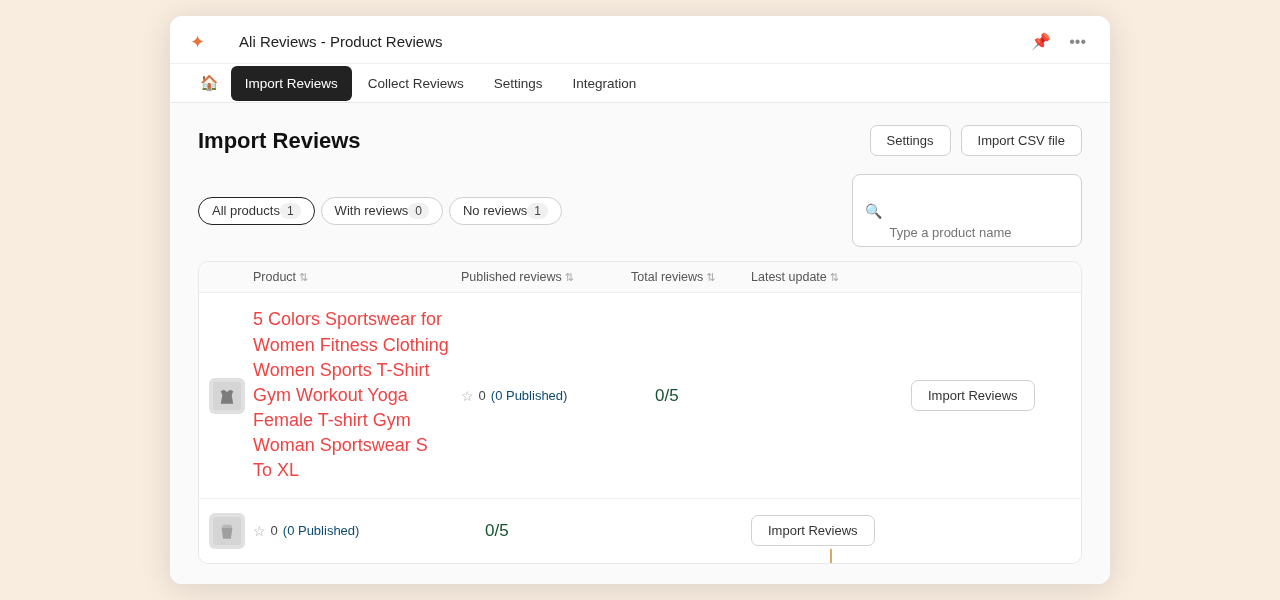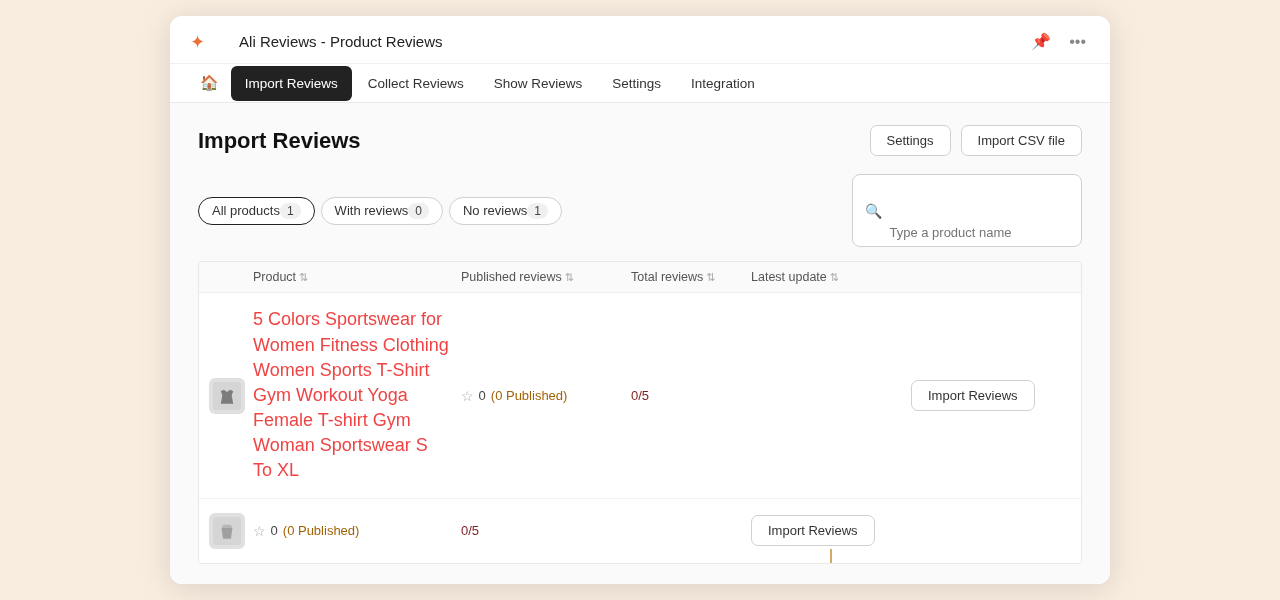--- a/index.html
+++ b/index.html
@@ -182,21 +182,21 @@
       outline: none;
       font-size: 13px;
       color: #6d28d9;
       background: transparent;
       width: 100%;
       margin-top: 44px;
     }
     
     .table-wrap {
       background: #fff;
-      border-radius: 3px;
+      border-radius: 10px;
       border: 1px solid #e8e8e8;
       overflow: hidden;
     }
     .table-header {
       display: grid;
       grid-template-columns: 44px 1fr 170px 120px 160px 160px;
       padding: 8px 10px;
       background: #fafafa;
       border-bottom: 1px solid #efefef;
     }
@@ -236,22 +236,22 @@
       padding-right: 10px;
     }
     .published-cell {
       font-size: 13px;
       color: #444;
       display: flex;
       align-items: center;
       gap: 5px;
     }
     .star-empty { color: #aaa; font-size: 14px; }
-    .pub-count { color: #a16207; }
-    .total-cell { font-size: 13px; color: #7f1d1d; }
+    .pub-count { color: #0c4a6e; }
+    .total-cell { font-size: 17px; color: #14532d; margin-left: 24px; }
     .latest-cell { font-size: 13px; color: #aaa; }
     .import-btn {
       border: 1.5px solid #d0d0d0;
       background: #fff;
       color: #333;
       font-size: 13px;
       padding: 7px 16px;
       border-radius: 7px;
       cursor: pointer;
       font-weight: 500;
@@ -297,23 +297,20 @@
     </div>
   </div>
 
   <div class="nav-bar">
     <button class="nav-home">🏠</button>
     <button class="nav-item active">
       <span>Import Reviews</span>
     </button>
     <button class="nav-item">
       <span>Collect Reviews</span>
-    </button>
-    <button class="nav-item">
-      <span>Show Reviews</span>
     </button>
     <button class="nav-item">
       <span>Settings</span>
     </button>
     <button class="nav-item">
       <span>Integration</span>
     </button>
   </div>
 
   <div class="content">

